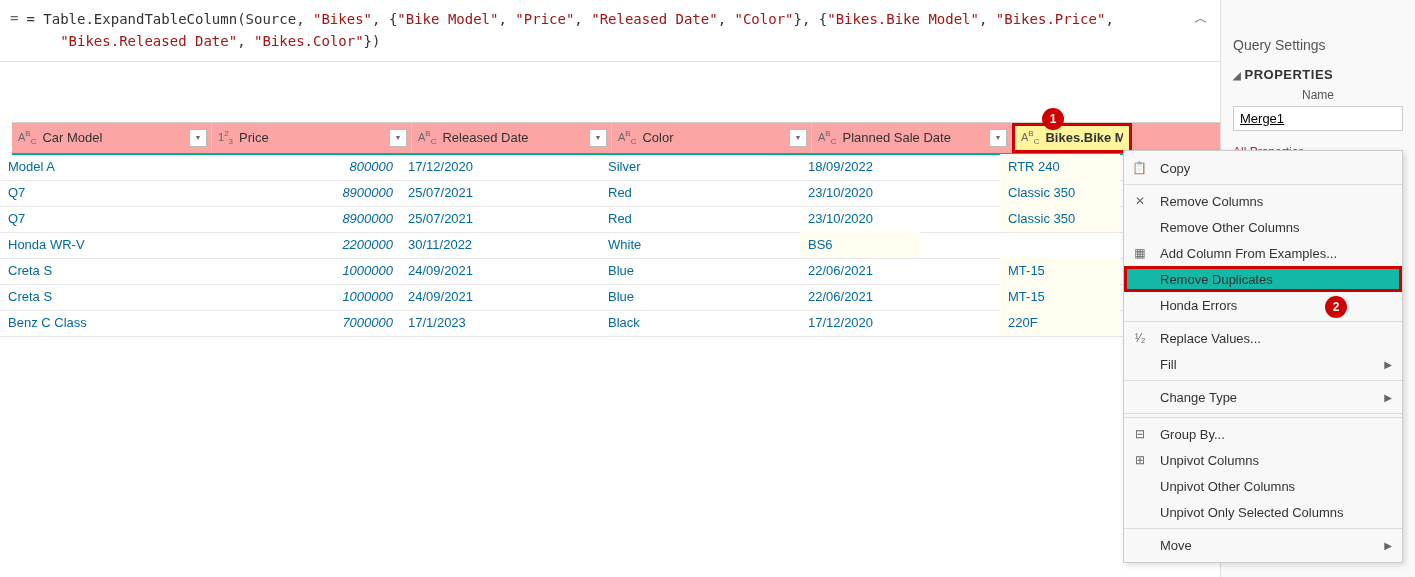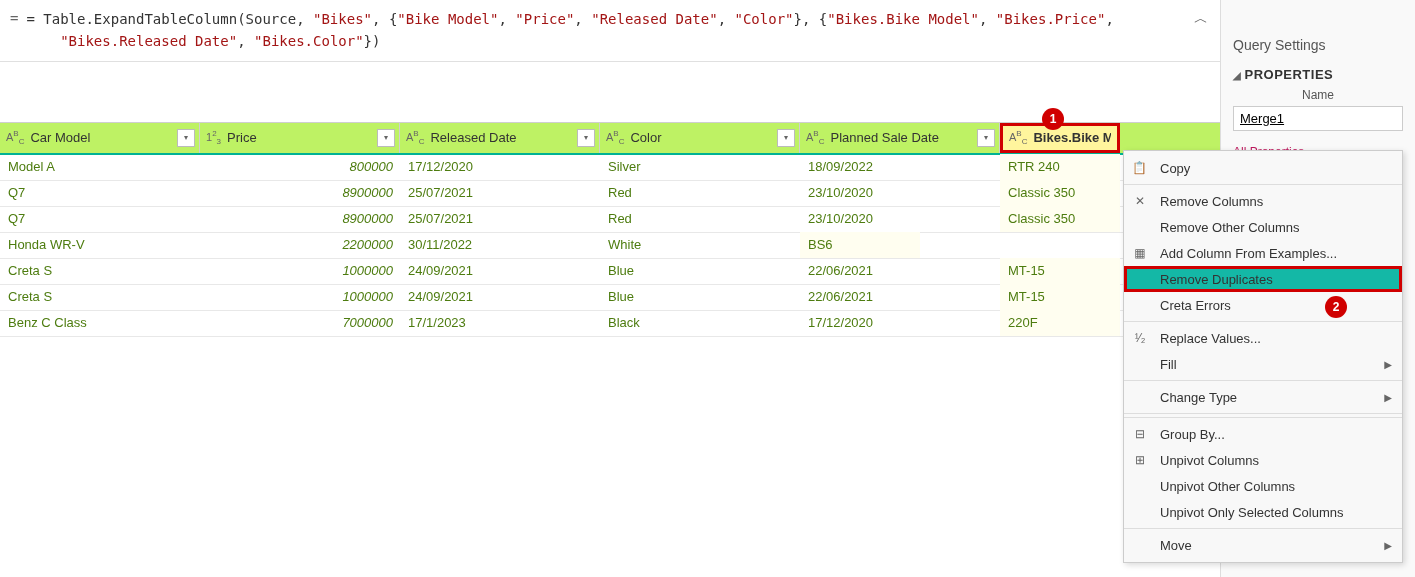--- a/index.html
+++ b/index.html
@@ -11,38 +11,38 @@
 
 .formula-bar { display: flex; align-items: flex-start; padding: 8px 10px; border-bottom: 1px solid #e0e0e0; font-family: Consolas, monospace; font-size: 14px; position: relative; }
 .formula-bar .eq { color: #666; margin-right: 8px; margin-top: 2px; }
 .formula-bar .formula { flex: 1; white-space: pre-wrap; line-height: 1.6; }
 .formula-bar .fn { color: #333; }
 .formula-bar .str { color: #a31515; }
 .formula-bar .collapse { position: absolute; right: 12px; top: 10px; cursor: pointer; color: #666; font-size: 14px; }
 
 .table-wrap { margin-top: 60px; }
 
-.thead { display: flex; background: #bef264; border-top: 1px solid #cfcfcf; border-bottom: 2px solid #00b294; }
+.thead { display: flex; background: #fca5a5; border-top: 1px solid #cfcfcf; border-bottom: 2px solid #00b294; margin-left: 12px; }
 .th { display: flex; align-items: center; height: 30px; border-right: 1px solid #cfcfcf; padding: 0 6px; position: relative; font-size: 13px; color: #333; }
 .th .type-icon { font-size: 11px; color: #666; margin-right: 6px; font-family: "Segoe UI", sans-serif; }
 .th .type-icon sup, .th .type-icon sub { font-size: 8px; }
 .th .filter { position: absolute; right: 4px; top: 6px; width: 18px; height: 18px; border: 1px solid #bbb; background: #fff; display: flex; align-items: center; justify-content: center; font-size: 8px; color: #666; cursor: pointer; }
 .th.selected { background: #fff59d; border: 3px solid #d00000; height: 30px; }
 .th .label { white-space: nowrap; overflow: hidden; }
 .th.selected .label { font-weight: bold; }
 
 .col-0 { width: 200px; }
 .col-1 { width: 200px; }
 .col-2 { width: 200px; }
 .col-3 { width: 200px; }
 .col-4 { width: 200px; }
 .col-5 { width: 120px; }
 
 .tbody .tr { display: flex; border-bottom: 1px solid #e8e8e8; height: 26px; align-items: center; }
-.td { height: 26px; line-height: 26px; padding: 0 8px; border-right: 1px solid transparent; font-size: 13px; color: #4d7c0f; white-space: nowrap; overflow: hidden; }
+.td { height: 26px; line-height: 26px; padding: 0 8px; border-right: 1px solid transparent; font-size: 13px; color: #0369a1; white-space: nowrap; overflow: hidden; }
 .td.num { text-align: right; font-style: italic; padding-right: 6px; }
 .tbody .tr .td:last-child { background: #fffef0; }
 
 .sidebar { width: 195px; border-left: 1px solid #ddd; background: #f9f9f9; padding: 8px 12px; }
 .sidebar h3 { font-size: 14px; color: #555; font-weight: normal; margin-bottom: 14px; margin-top: 29px; }
 .sidebar .prop-head { font-size: 13px; font-weight: bold; letter-spacing: 0.5px; color: #333; margin-bottom: 6px; }
 .sidebar .prop-head::before { content: "◢ "; font-size: 10px; color: #666; }
 .sidebar .lbl { font-size: 12px; color: #555; margin-bottom: 4px; text-align: center; }
 .sidebar input { width: 100%; padding: 4px 6px; border: 1px solid #ccc; font-size: 13px; text-decoration: underline; }
 .sidebar .link { color: #be185d; font-size: 12px; margin-top: 14px; cursor: pointer; }
@@ -179,21 +179,21 @@
           <span>Remove Other Columns</span>
         </div>
       <div class="mi">
           <span class="mi-icon">▦</span>
           <span>Add Column From Examples...</span>
         </div>
       <div class="mi highlight">
           <span>Remove Duplicates</span>
         </div>
       <div class="mi">
-          <span>Creta Errors</span>
+          <span>Honda Errors</span>
         </div>
       <div class="sep"></div>
       <div class="mi">
           <span class="mi-icon">¹⁄₂</span>
           <span>Replace Values...</span>
         </div>
       <div class="mi">
           <span>Fill</span>
           <span class="arrow">▶</span>
         </div>

